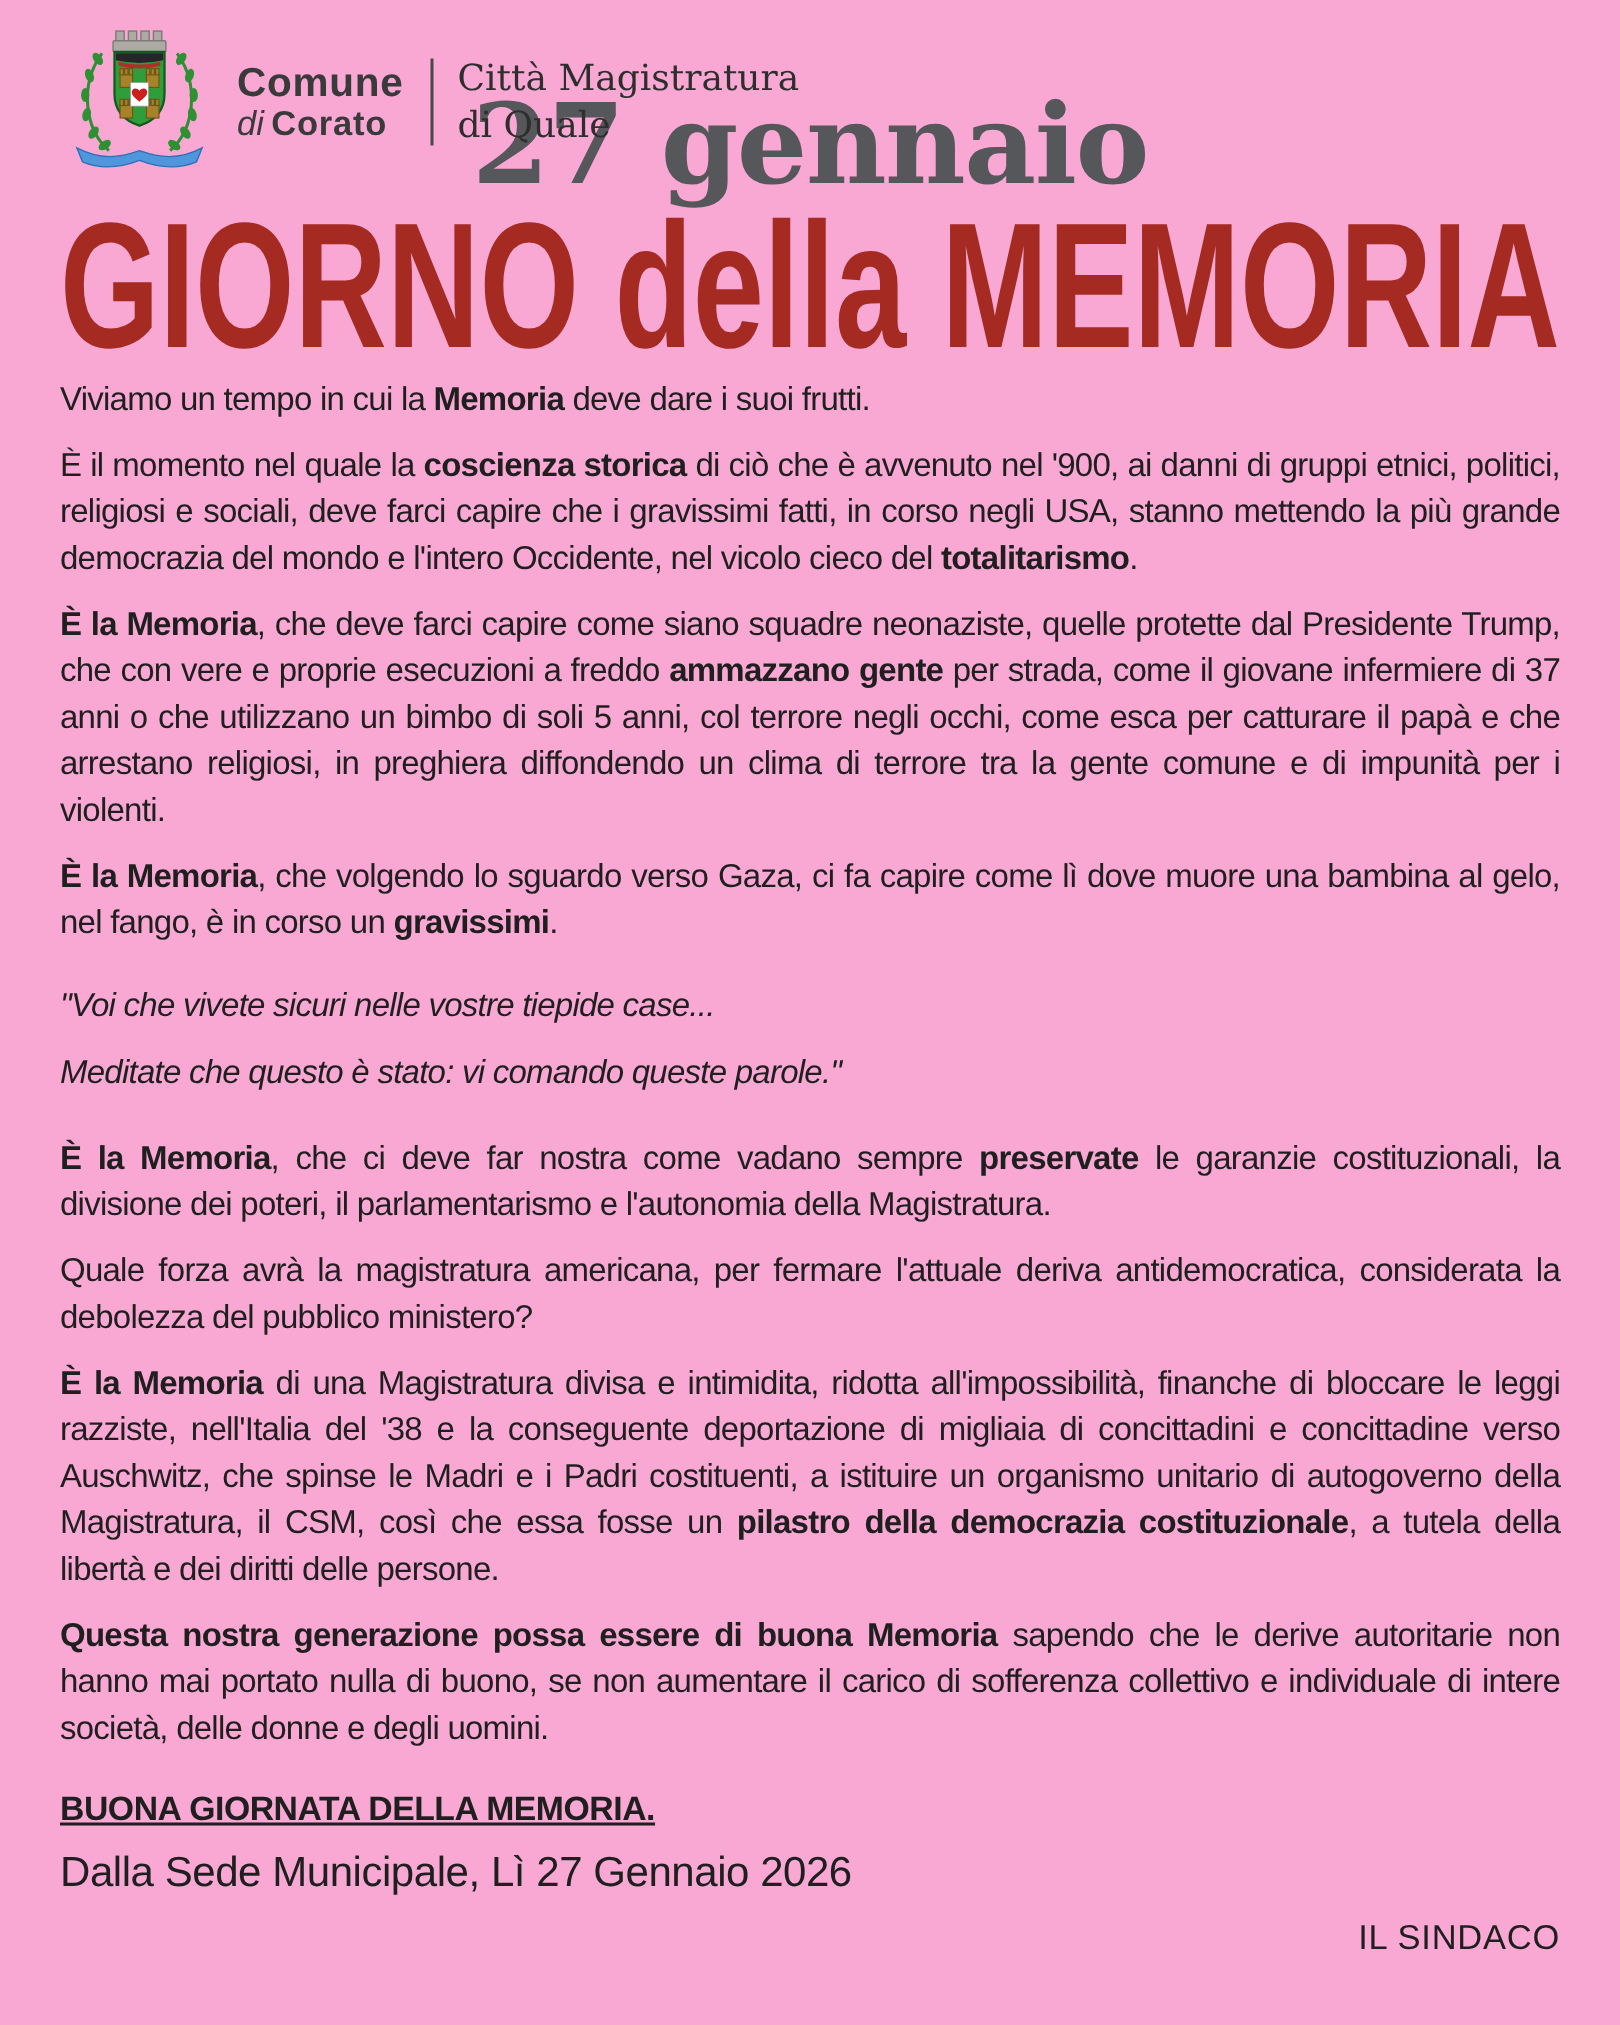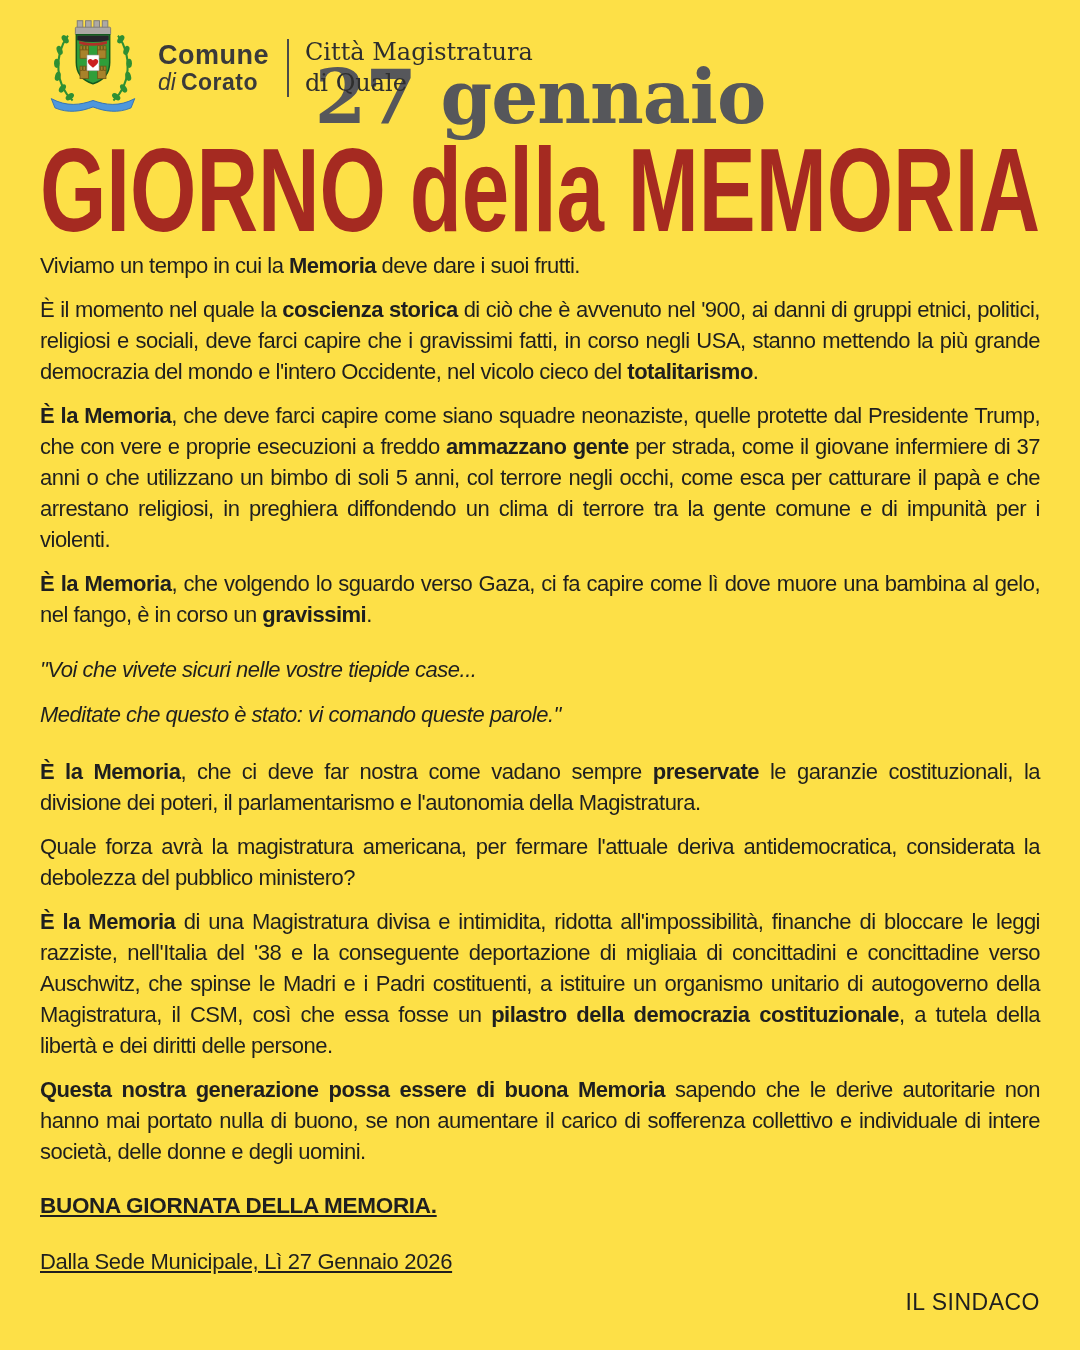--- a/index.html
+++ b/index.html
@@ -1,20 +1,20 @@
 <!DOCTYPE html>
 <html><head>
 <meta charset="utf-8">
 <style>
   html,body{margin:0;padding:0;background:#e8e4e0;}
   .page{
     position:relative;
     width:1080px;height:1350px;
     margin:0 auto;
-    background:#fde047;
+    background:#f9a8d4;
     overflow:hidden;
     font-family:"Liberation Sans",sans-serif;
     color:#1F1F1F;
   }
   
   .header{
     position:relative;
     display:flex;align-items:center;
     padding:16px 0 0 42px;height:104px;
     z-index:2;
@@ -65,22 +65,22 @@
     font-size:22px;line-height:31px;letter-spacing:-0.5px;
     font-style:italic;font-weight:500;
     text-align:left;
   }
   p.quote.q2{margin:14px 0 26px 0;}
   .closing{
     margin:26px 0 0 0;
     font-weight:bold;font-size:22.5px;letter-spacing:-0.3px;text-decoration:underline;
   }
   .dateline{
-    margin:30px 0 0 0;
-    font-size:22px;letter-spacing:-0.3px;text-decoration:underline;
+    margin:13px 0 0 0;
+    font-size:28px;letter-spacing:-0.3px;
   }
   .sig-row{display:flex;justify-content:flex-end;margin:14px 0 0 0;}
   .sig-block{text-align:center;}
   .sig-role{font-size:23px;letter-spacing:.5px;}
   .sig-name{font-size:24px;font-weight:bold;margin-top:4px;letter-spacing:-0.2px;}
 </style>
 </head>
 <body>
 
 <div class="page">

